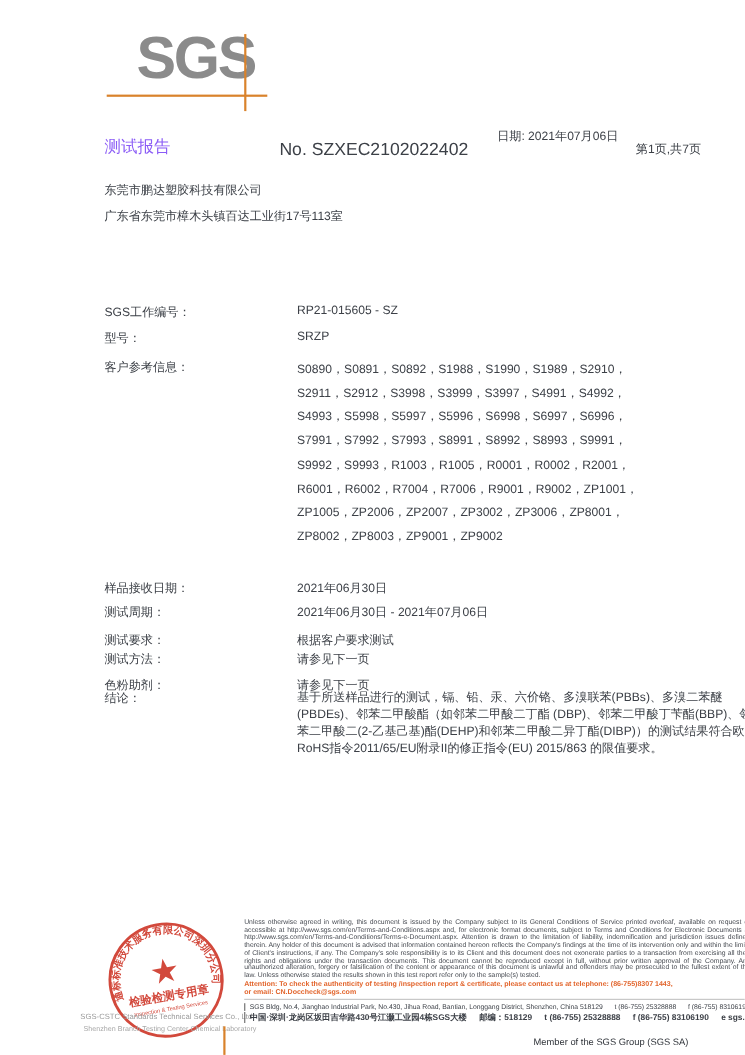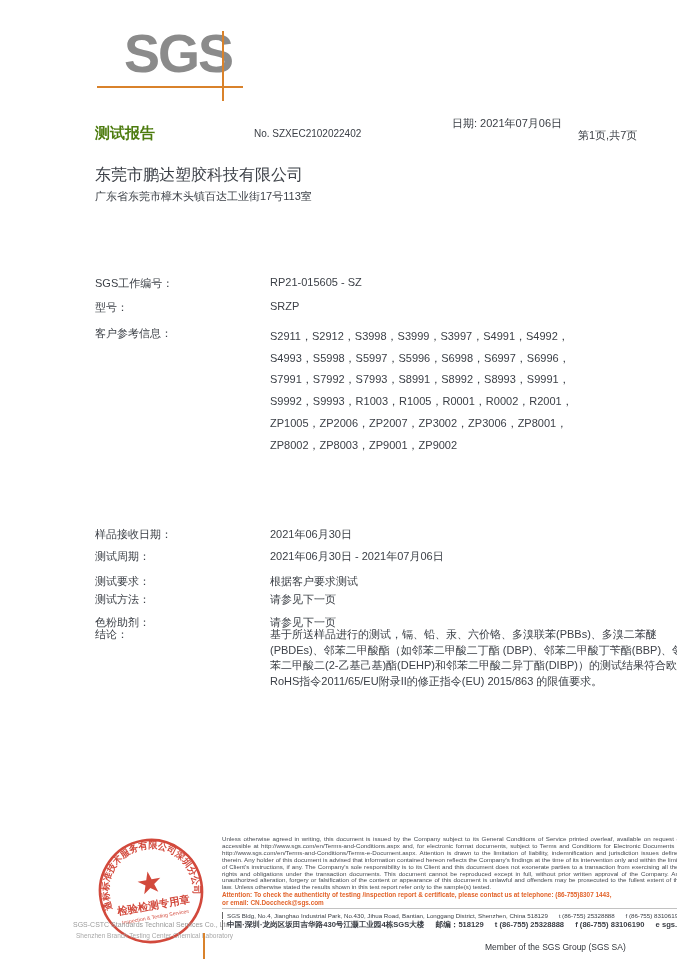--- a/index.html
+++ b/index.html
@@ -9,27 +9,27 @@
   }
   
   .logo{
     position:absolute;left:84px;top:26px;font-size:54px;font-weight:bold;
     color:#8b8b8b;letter-spacing:-2px;line-height:1;
   }
   .logo-hline{position:absolute;left:57px;top:86px;width:146px;height:2px;background:#d9822b;}
   .logo-vline{position:absolute;left:182px;top:31px;width:2px;height:70px;background:#d9822b;}
 
   
-  .doc-title{position:absolute;left:55px;top:124px;font-size:15px;font-weight:bold;color:#4d7c0f;}
-  .report-no{position:absolute;left:214px;top:128px;font-size:10px;}
+  .doc-title{position:absolute;left:55px;top:124px;font-size:15px;font-weight:normal;color:#8b5cf6;}
+  .report-no{position:absolute;left:214px;top:128px;font-size:16px;}
   .report-date{position:absolute;left:412px;top:116px;font-size:11px;}
   .report-page{position:absolute;left:538px;top:128px;font-size:11px;text-align:center;}
 
   
-  .applicant-name{position:absolute;left:55px;top:165px;font-size:16px;}
+  .applicant-name{position:absolute;left:55px;top:165px;font-size:11px;}
   .applicant-address{position:absolute;left:55px;top:189px;font-size:11px;text-align:right;}
   .sample-statement{position:absolute;left:55px;top:252px;font-size:11px;}
 
   
   .frow{position:absolute;left:0;width:677px;}
   .flabel{position:absolute;left:55px;top:0;font-size:11px;}
   .fvalue{position:absolute;left:230px;top:0;font-size:11px;}
   .r-job{top:276px}.r-model{top:300px}.r-ref{top:326px}
   .r-received{top:527px}.r-period{top:549px}.r-requirement{top:574px}
   .r-method{top:592px}.r-result{top:615px}.r-conclusion{top:627px}
@@ -76,24 +76,26 @@
   </div>
 
   <div class="frow r-model">
     <span class="flabel">型号：</span>
     <span class="fvalue">SRZP</span>
   </div>
 
   <div class="frow r-ref">
     <span class="flabel">客户参考信息：</span>
     <div class="fvalue ref-lines">
+      <div>S0890，S0891，S0892，S1988，S1990，S1989，S2910，</div>
       <div>S2911，S2912，S3998，S3999，S3997，S4991，S4992，</div>
       <div>S4993，S5998，S5997，S5996，S6998，S6997，S6996，</div>
       <div>S7991，S7992，S7993，S8991，S8992，S8993，S9991，</div>
       <div>S9992，S9993，R1003，R1005，R0001，R0002，R2001，</div>
+      <div>R6001，R6002，R7004，R7006，R9001，R9002，ZP1001，</div>
       <div>ZP1005，ZP2006，ZP2007，ZP3002，ZP3006，ZP8001，</div>
       <div>ZP8002，ZP8003，ZP9001，ZP9002</div>
     </div>
   </div>
 
   <div class="frow r-received">
     <span class="flabel">样品接收日期：</span>
     <span class="fvalue">2021年06月30日</span>
   </div>
 

